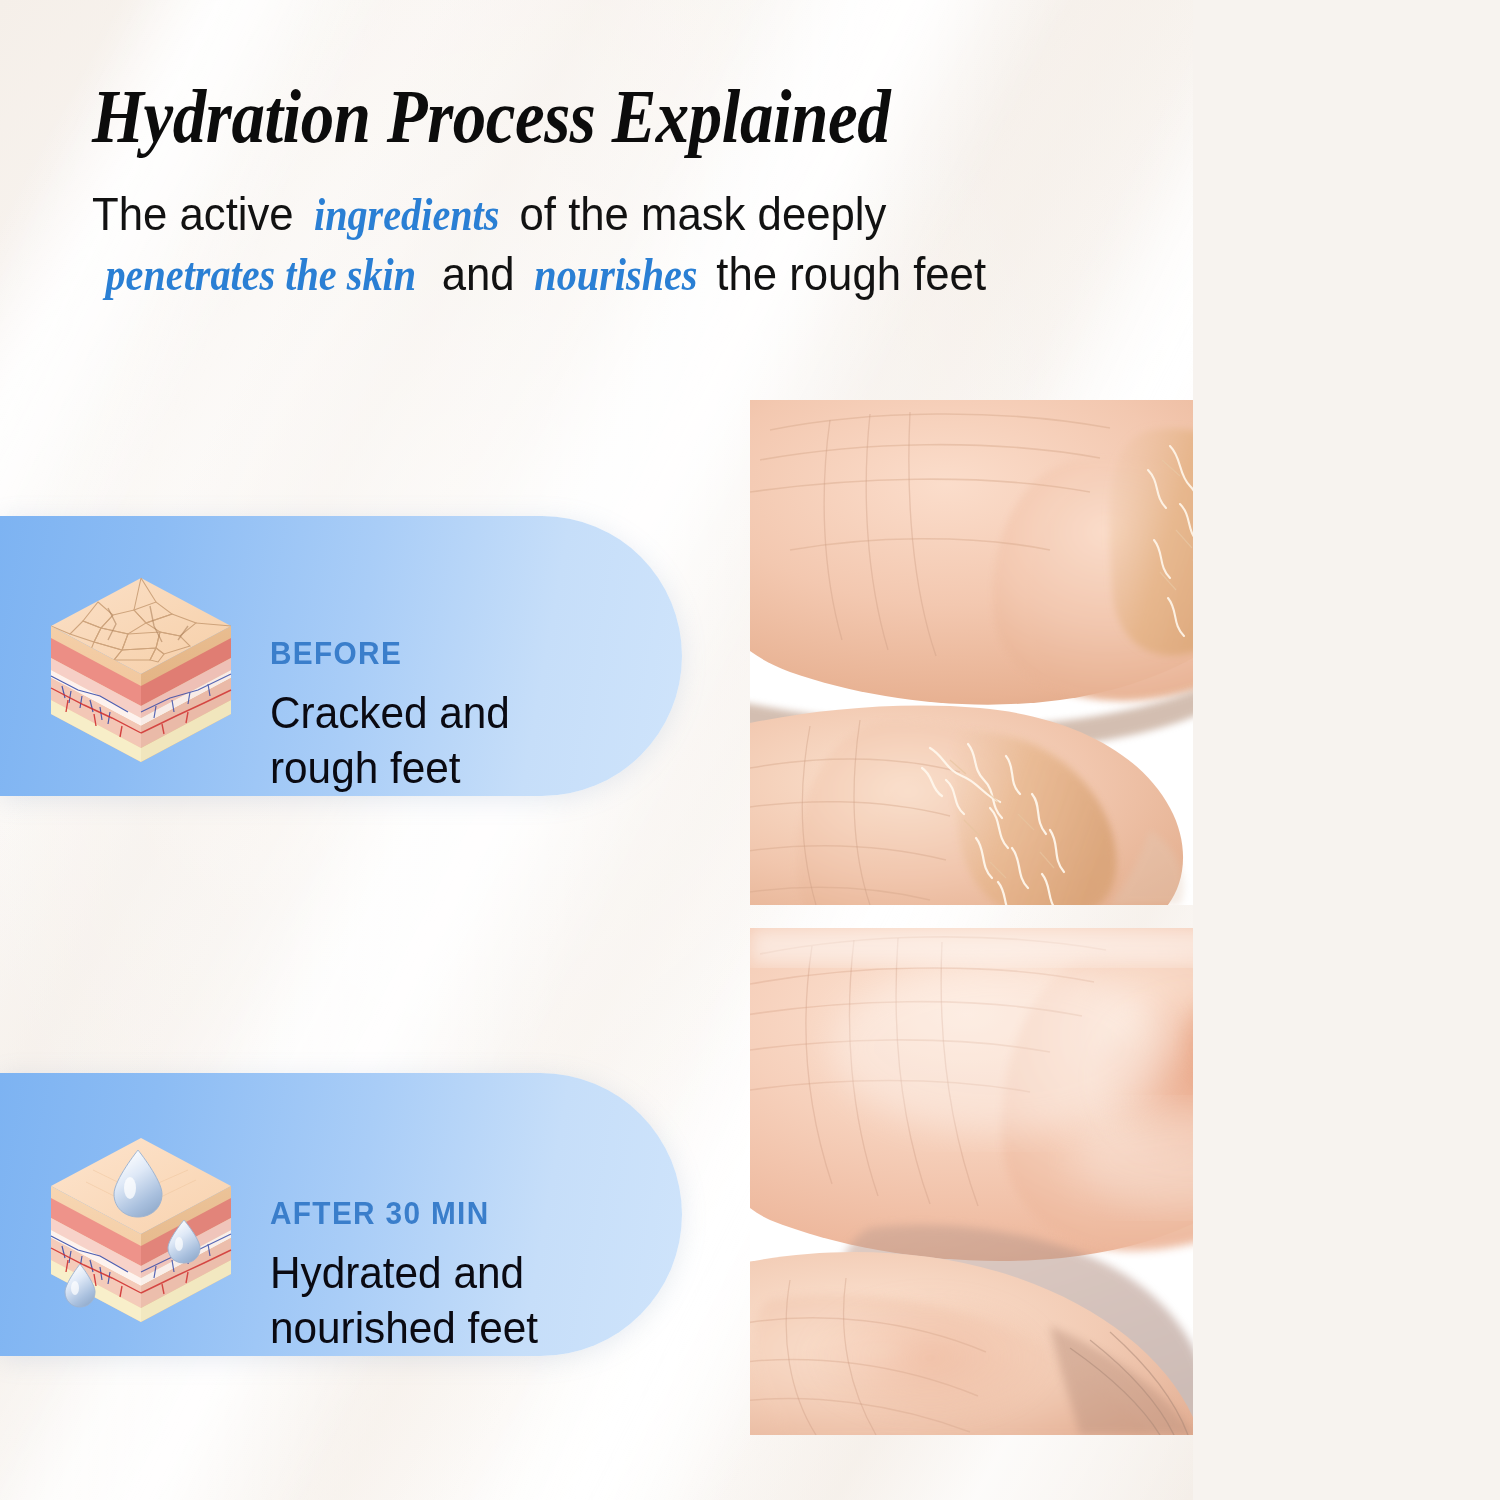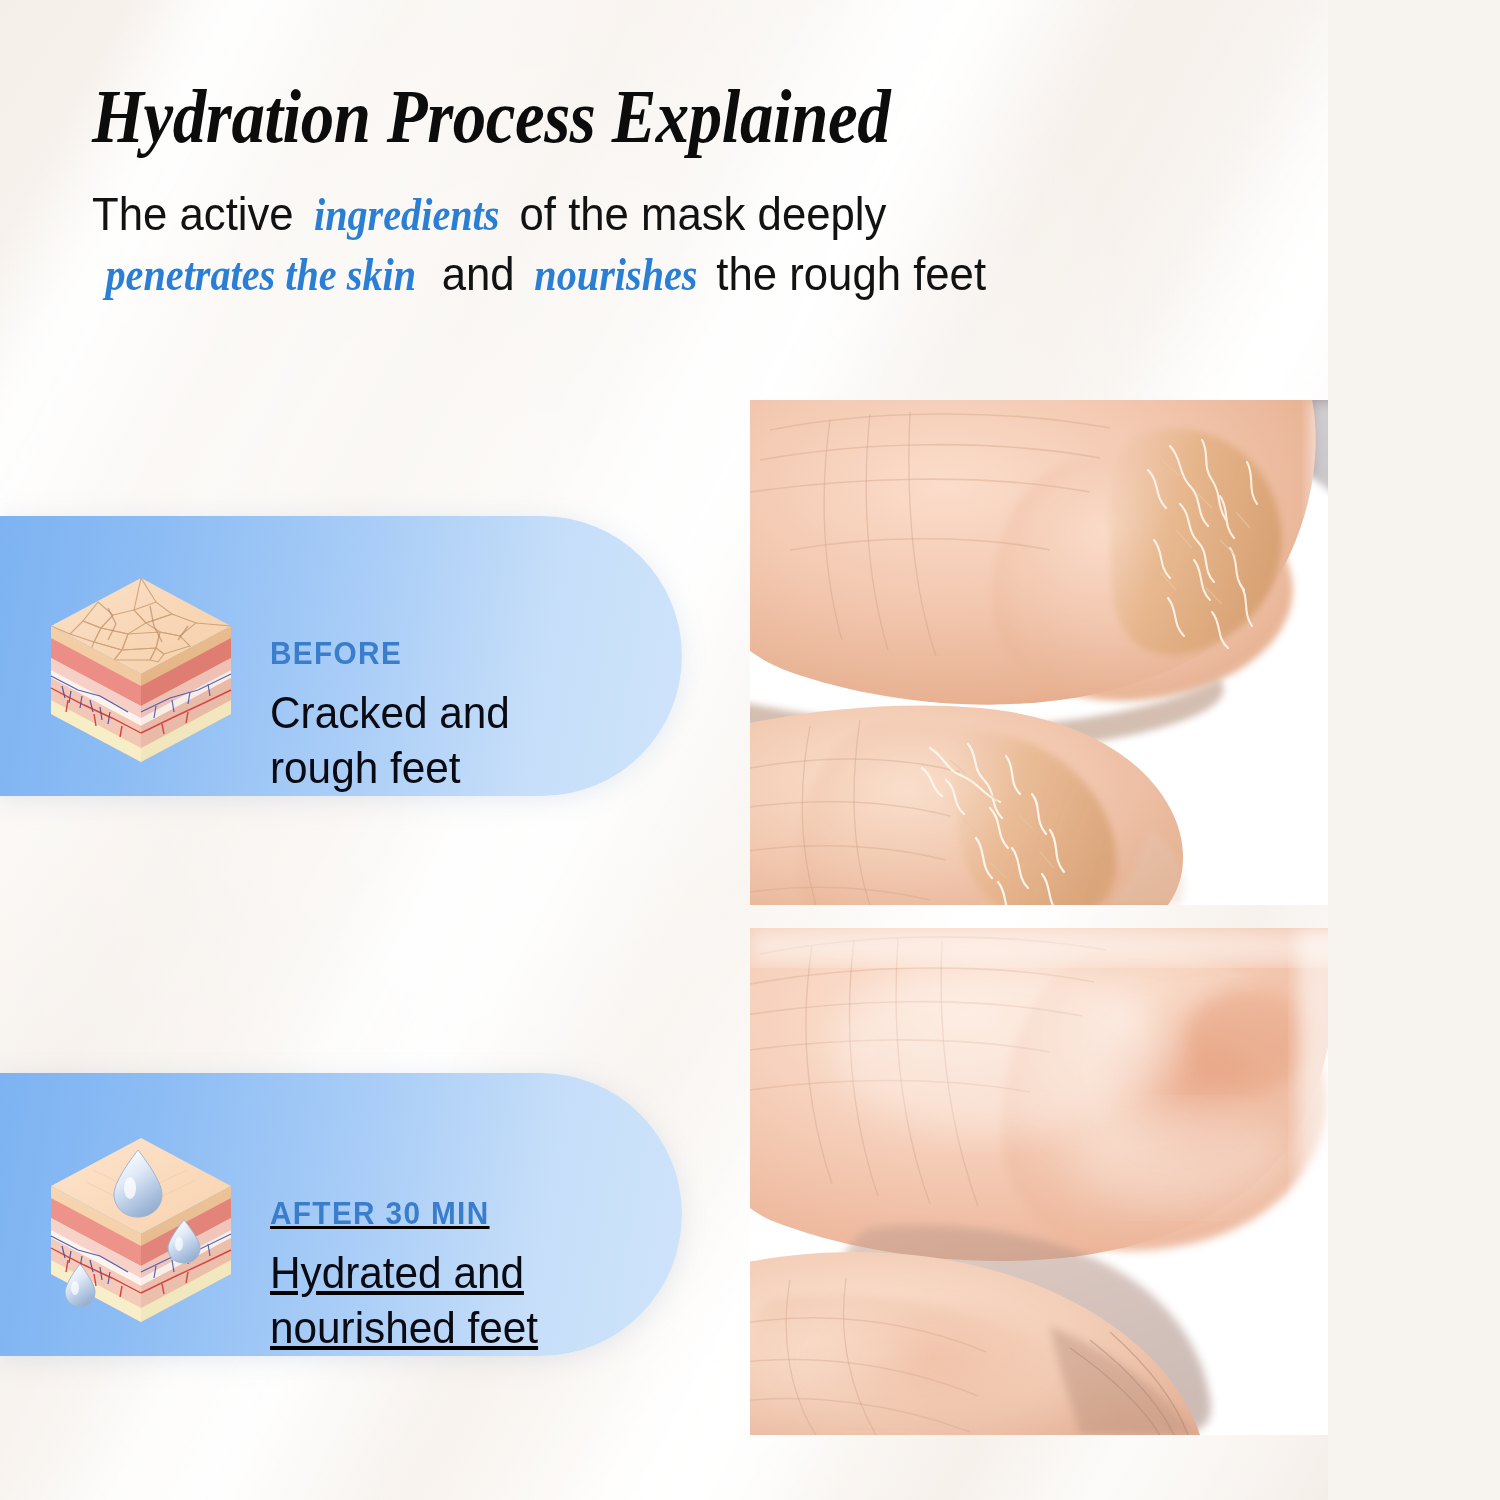--- a/index.html
+++ b/index.html
@@ -10,21 +10,21 @@
     overflow: hidden;
   }
   body {
     font-family: "Liberation Sans", sans-serif;
     background: #f7f3ef;
   }
 
   
   .canvas {
     position: relative;
-    width: 1328px;
+    width: 1193px;
     height: 1500px;
     overflow: hidden;
     background: #f8f4f0;
   }
 
   
   .bg-base {
     position: absolute;
     inset: 0;
     background:
@@ -114,21 +114,20 @@
     top: 516px;
     width: 682px;
     height: 280px;
     background: linear-gradient(100deg, #7db3f2 0%, #8cbcf4 22%, #a9cdf7 52%, #c6def9 78%, #cfe4fb 100%);
   }
   .badge.after {
     top: 1073px;
     width: 682px;
     height: 283px;
     background: linear-gradient(100deg, #7db3f2 0%, #8cbcf4 22%, #a9cdf7 52%, #c6def9 78%, #cfe4fb 100%);
-    text-decoration: underline;
   }
 
   .badge-figure {
     flex: 0 0 auto;
     width: 210px;
     height: 230px;
     margin-left: 38px;
     display: flex;
     align-items: center;
     justify-content: center;

